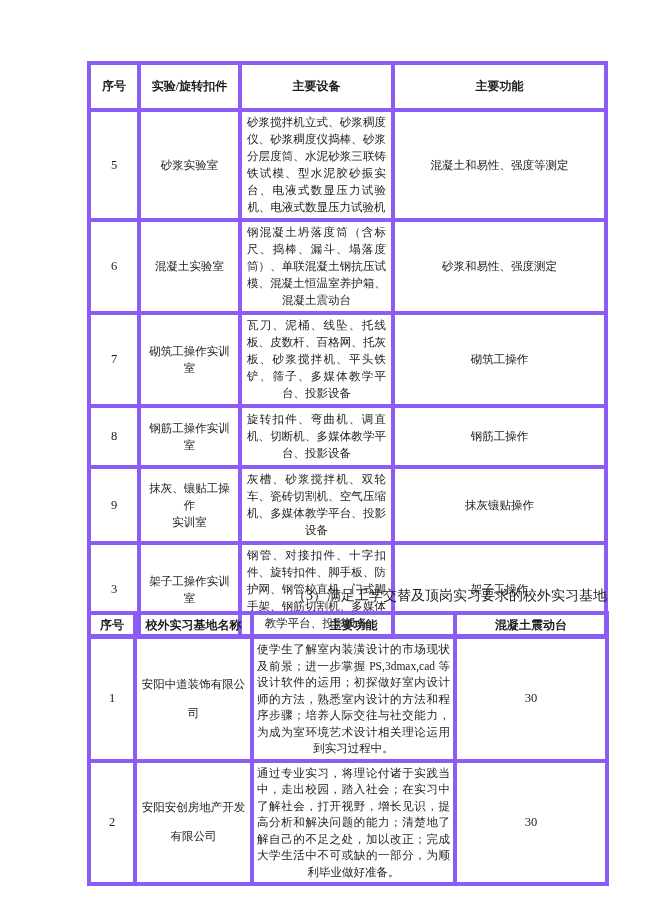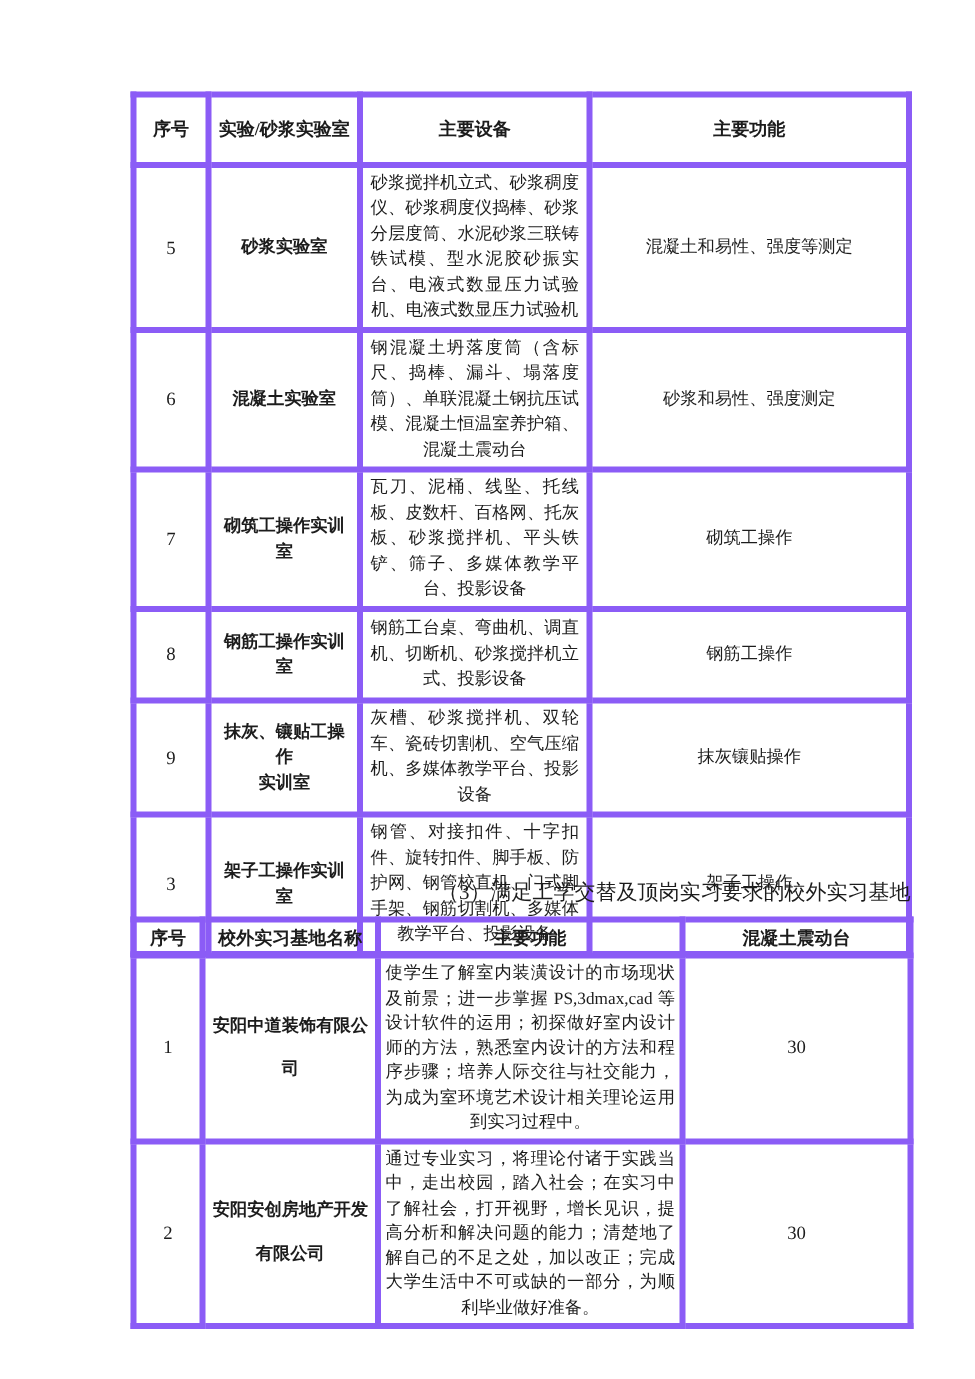--- a/index.html
+++ b/index.html
@@ -42,21 +42,21 @@
     padding: 2px 2px;
     line-height: 15px;
   }
   td {
     font-size: 11.5px;
     line-height: 17px;
     text-align: center;
     padding: 2px 4px;
   }
   td.num { font-size: 12.5px; }
-  td.name { white-space: pre-line; padding: 2px 6px; font-weight: bold; }
+  td.name { white-space: pre-line; padding: 2px 6px; }
   td.para {
     text-align: justify;
     text-align-last: center;
     padding: 2px 5px;
   }
   .t2 td.para { padding: 2px 3px; line-height: 16.5px; }
   .t2 td.name { line-height: 29px; padding: 2px 4px; }
 
   
   .t1 tr.hrow  { height: 47px; }
@@ -89,21 +89,21 @@
   <table class="t1">
     <colgroup>
       <col style="width:50px">
         <col style="width:101px">
         <col style="width:153px">
         <col style="width:213px">
     </colgroup>
     <thead>
       <tr class="hrow">
         <th>序号</th>
-        <th>实验/砂浆实验室</th>
+        <th>实验/旋转扣件</th>
         <th>主要设备</th>
         <th>主要功能</th>
       </tr>
     </thead>
     <tbody>
       <tr class="r5">
         <td class="num">5</td>
         <td class="name">砂浆实验室</td>
         <td class="para">砂浆搅拌机立式、砂浆稠度仪、砂浆稠度仪捣棒、砂浆分层度筒、水泥砂浆三联铸铁试模、型水泥胶砂振实台、电液式数显压力试验机、电液式数显压力试验机</td>
         <td class="func">混凝土和易性、强度等测定</td>
@@ -118,21 +118,21 @@
         <td class="num">7</td>
         <td class="name">砌筑工操作实训
 室</td>
         <td class="para">瓦刀、泥桶、线坠、托线板、皮数杆、百格网、托灰板、砂浆搅拌机、平头铁铲、筛子、多媒体教学平台、投影设备</td>
         <td class="func">砌筑工操作</td>
       </tr>
       <tr class="r8">
         <td class="num">8</td>
         <td class="name">钢筋工操作实训
 室</td>
-        <td class="para">钢筋工台桌、弯曲机、调直机、切断机、砂浆搅拌机立式、投影设备</td>
+        <td class="para">旋转扣件、弯曲机、调直机、切断机、多媒体教学平台、投影设备</td>
         <td class="func">钢筋工操作</td>
       </tr>
       <tr class="r9">
         <td class="num">9</td>
         <td class="name">抹灰、镶贴工操作
 实训室</td>
         <td class="para">灰槽、砂浆搅拌机、双轮车、瓷砖切割机、空气压缩机、多媒体教学平台、投影设备</td>
         <td class="func">抹灰镶贴操作</td>
       </tr>
       <tr class="r10">

